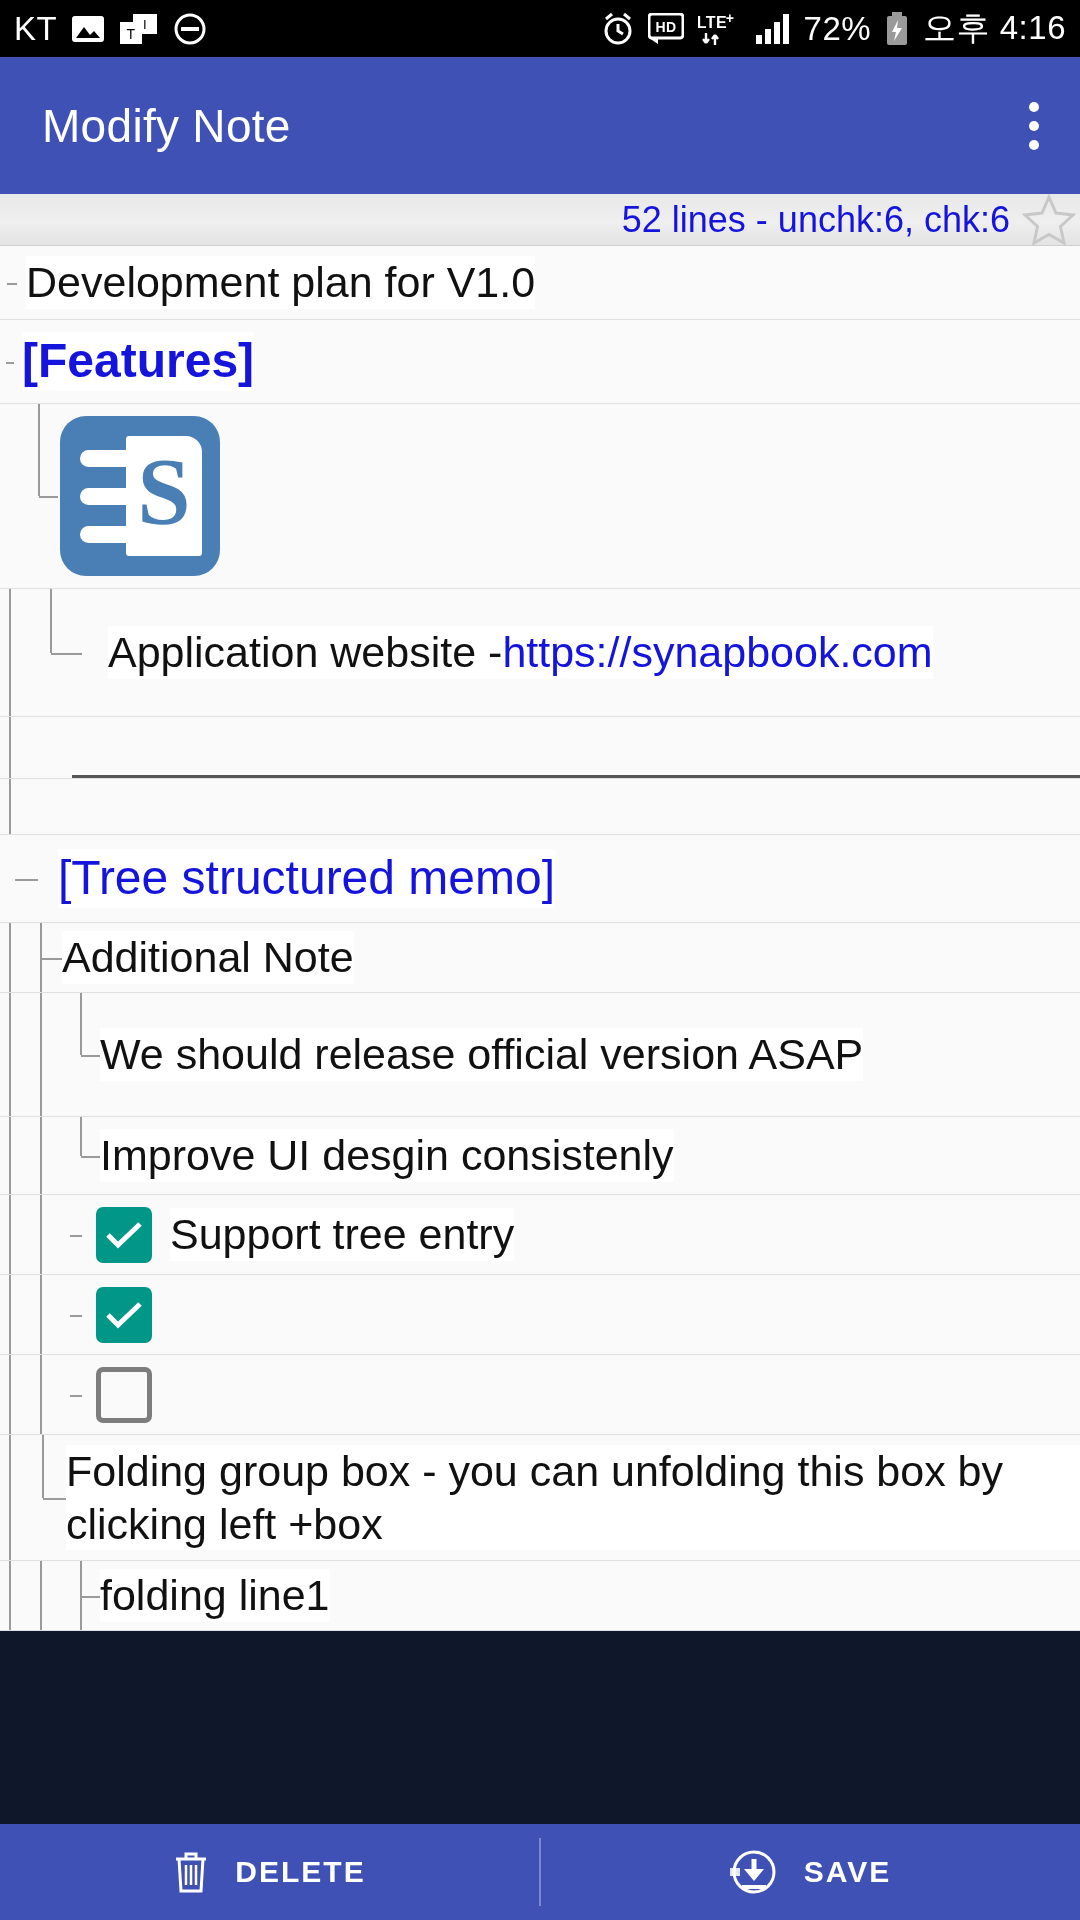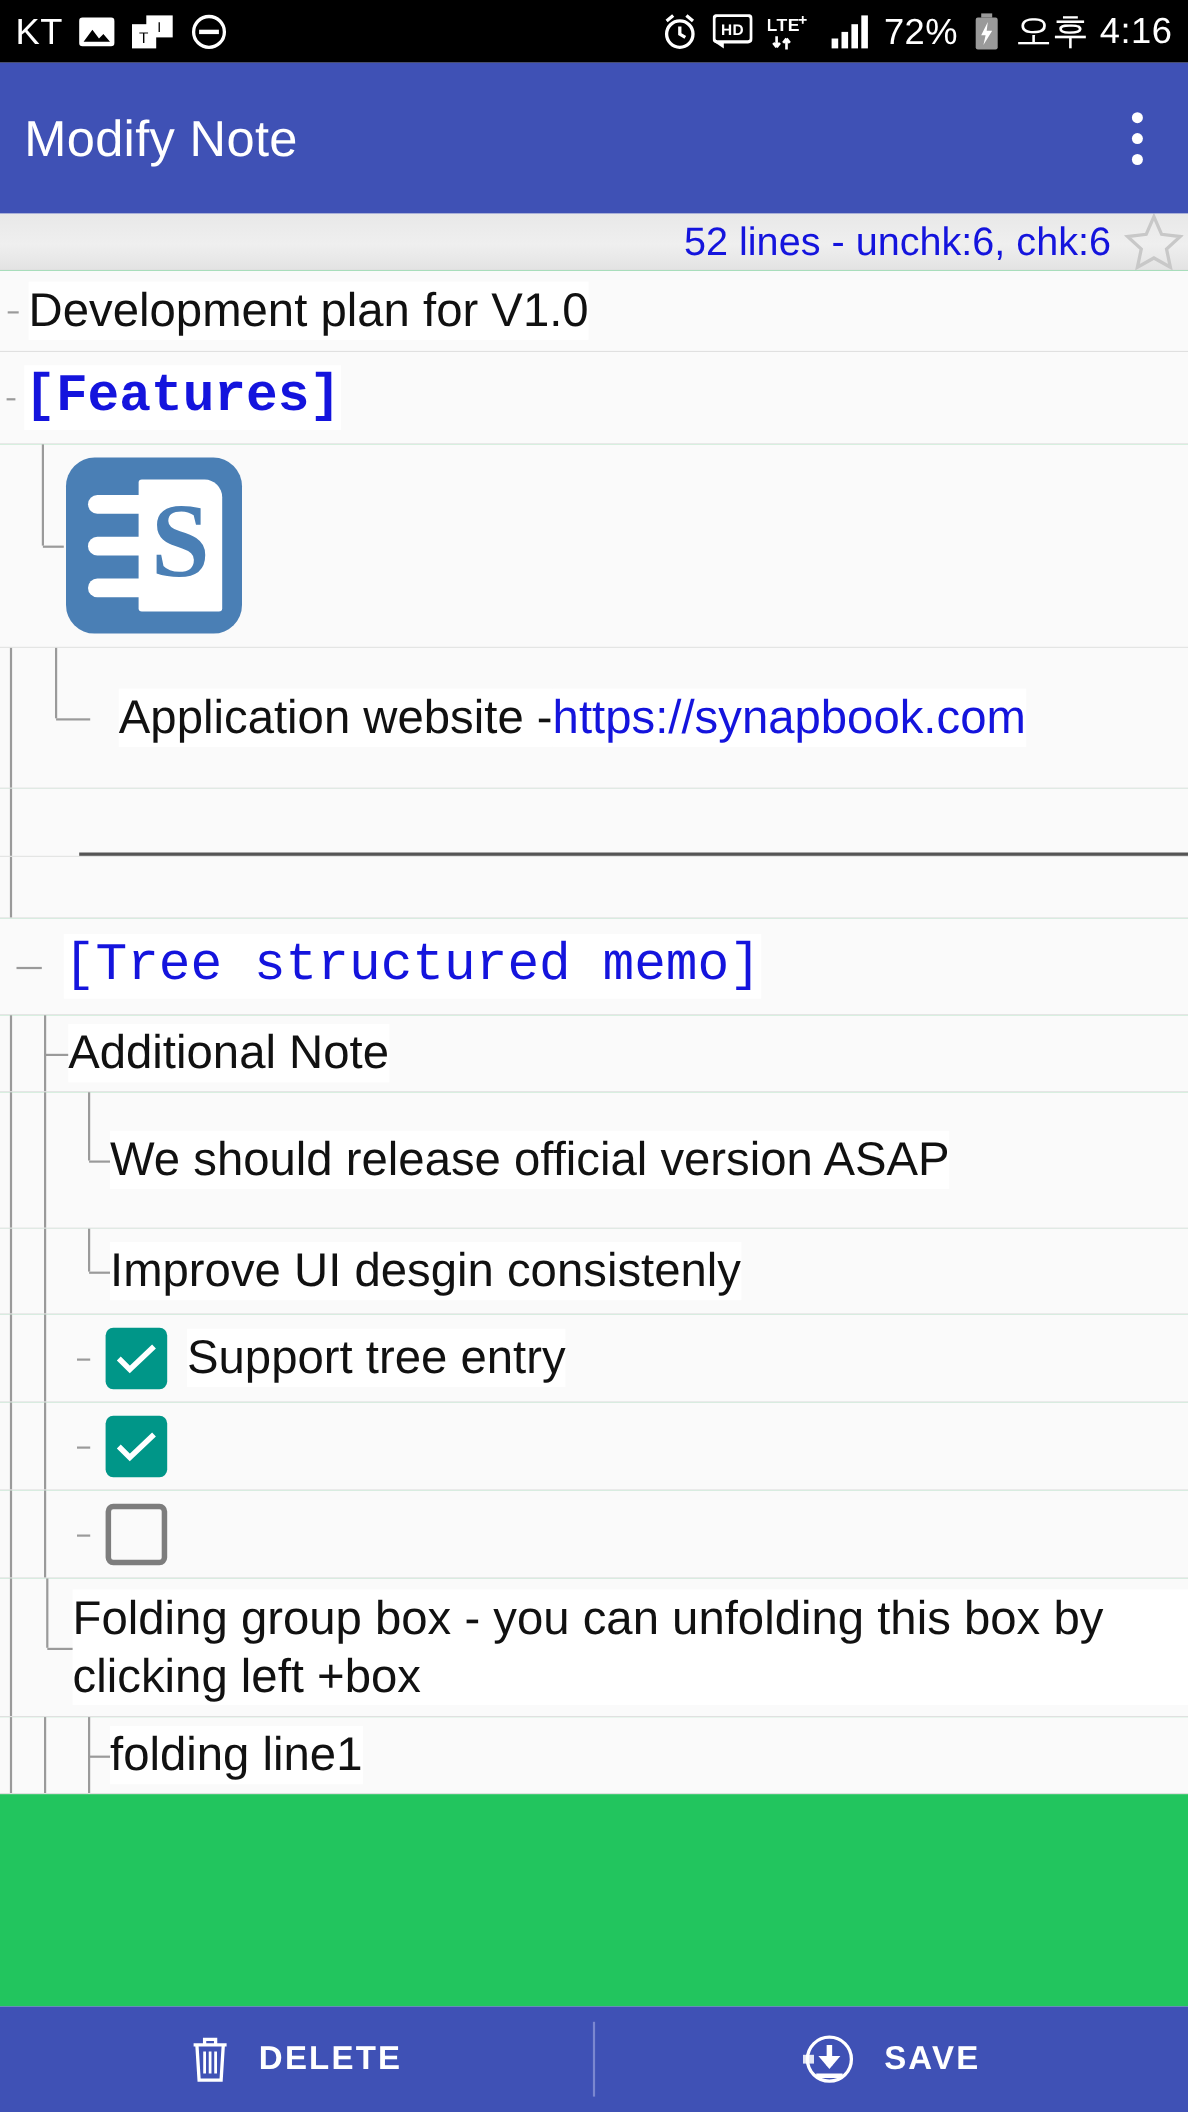--- a/index.html
+++ b/index.html
@@ -25,21 +25,21 @@
   .clocktext{ font-size:33px; }
   .pct{ font-size:33px; }
 
   
   .appbar{
     height:137px; background:#3f51b5; position:relative;
     display:flex; align-items:center;
   }
   .appbar-title{
     color:#fff; font-size:46px; font-weight:400;
-    margin-left:22px; letter-spacing:.3px;
+    margin-left:42px; letter-spacing:.3px;
   }
   .overflow{
     position:absolute; right:38px; top:50%; transform:translateY(-50%);
     width:12px; display:flex; flex-direction:column; gap:9px; align-items:center;
     padding:8px;
   }
   .overflow i{ width:10px; height:10px; border-radius:50%; background:#fff; display:block; }
 
   
   .infobar{
@@ -50,21 +50,21 @@
     border-bottom:1px solid #cfcfcf;
   }
   .infotext{
     color:#1414dd; font-size:36px; padding-right:8px; white-space:nowrap;
   }
   .star{ width:62px; height:52px; display:flex; align-items:center; justify-content:center; }
 
   
   .notebody{
     position:absolute; top:246px; left:0; right:0; bottom:96px;
-    background:#22c55e; overflow:hidden;
+    background:#0f172a; overflow:hidden;
   }
   .row{
     position:relative; display:flex; align-items:stretch;
     border-bottom:1px solid #e0e0e0;
     background:#fafafa;
     min-height:64px;
   }
   .guides{ position:relative; flex:0 0 auto; display:flex; }
   .gcol{ width:38px; position:relative; }
   .gcol::before{
@@ -91,21 +91,21 @@
     padding:6px 0 6px 0; min-width:0;
   }
   .txt{
     font-size:43px; color:#111; line-height:1.22;
     background:#ffffff; display:inline;
     box-decoration-break:clone; -webkit-box-decoration-break:clone;
     word-break:break-word;
   }
   .txt.blue{ color:#1414dd; }
   .txt.bold{ font-weight:bold; }
-  .txt.big{ font-size:48px;font-family:Liberation Mono, monospace; }
+  .txt.big{ font-size:48px; }
   .lnk{ color:#1414dd; }
 
   .cb{
     flex:0 0 auto; width:56px; height:56px; border-radius:7px;
     margin-right:18px; margin-left:4px;
     display:flex; align-items:center; justify-content:center;
   }
   .cb.checked{ background:#009688; }
   .cb.unchecked{ background:#fafafa; border:5px solid #7d7d7d; }
 

